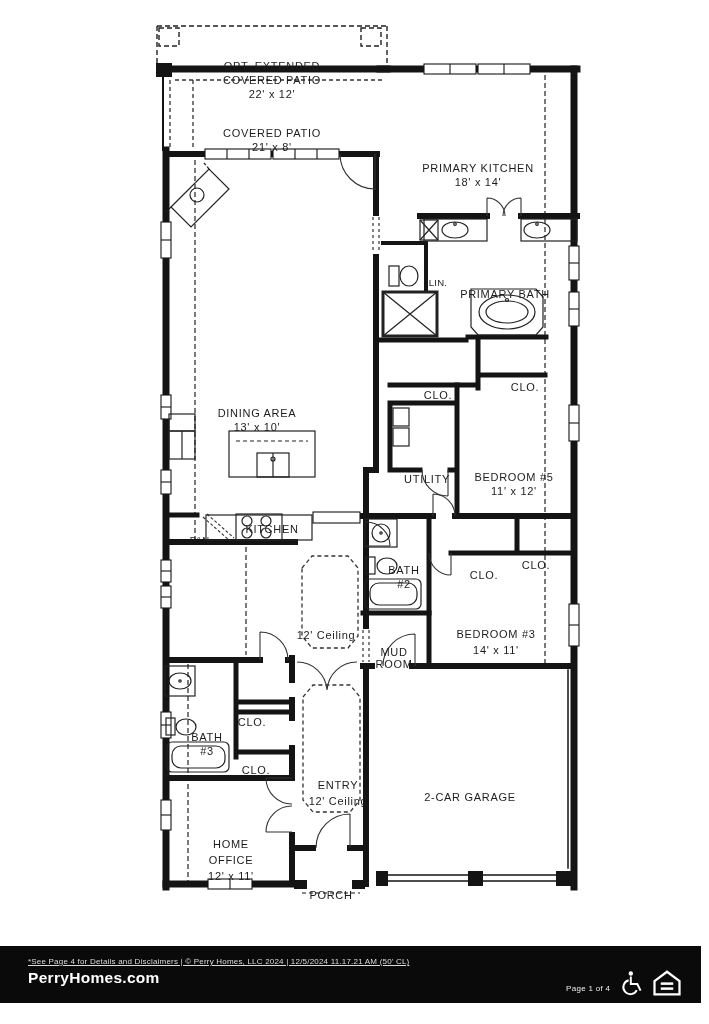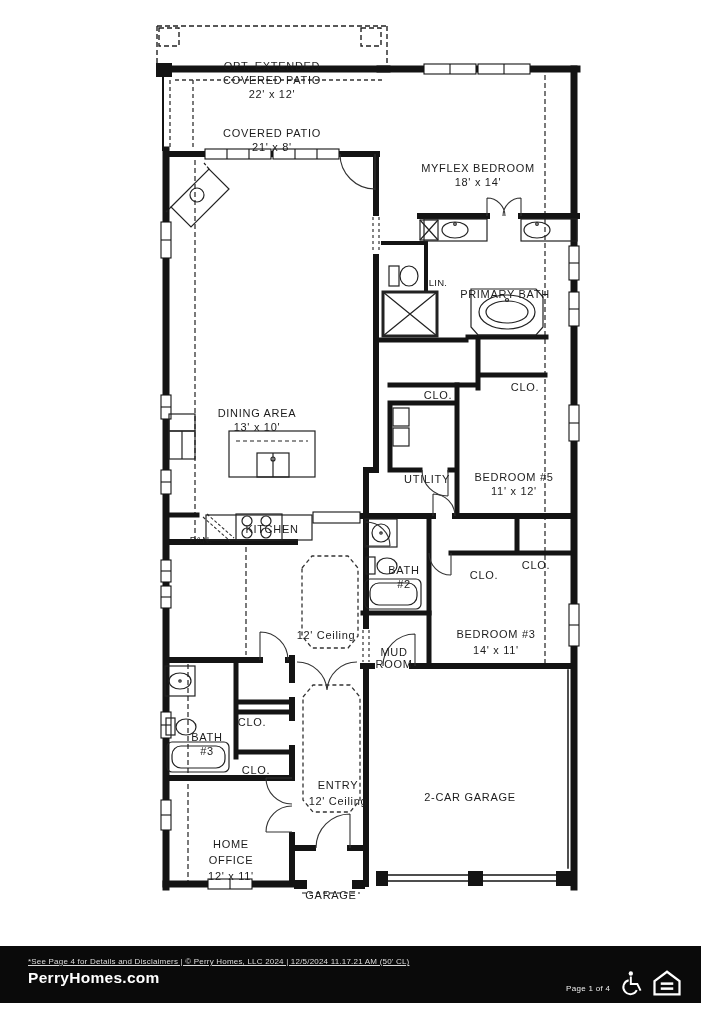--- a/index.html
+++ b/index.html
@@ -301,21 +301,21 @@
 <div class="lbl" style="left:272px;top:27px">
   <div>OPT. EXTENDED</div>
   <div>COVERED PATIO</div>
   <div>22' x 12'</div>
 </div>
 <div class="lbl" style="left:272px;top:94px">
   <div>COVERED PATIO</div>
   <div>21' x 8'</div>
 </div>
 <div class="lbl" style="left:478px;top:129px">
-  <div>MYFLEX BEDROOM</div>
+  <div>PRIMARY KITCHEN</div>
   <div>18' x 14'</div>
 </div>
 <div class="lbl sm" style="left:438px;top:244px">
   <div>LIN.</div>
 </div>
 <div class="lbl" style="left:505px;top:255px">
   <div>PRIMARY BATH</div>
 </div>
 <div class="lbl" style="left:438px;top:356px">
   <div>CLO.</div>
@@ -377,21 +377,21 @@
 </div>
 <div class="lbl" style="left:470px;top:758px">
   <div>2-CAR GARAGE</div>
 </div>
 <div class="lbl lh16" style="left:231px;top:804px">
   <div>HOME</div>
   <div>OFFICE</div>
   <div>12' x 11'</div>
 </div>
 <div class="lbl" style="left:331px;top:856px">
-  <div>GARAGE</div>
+  <div>PORCH</div>
 </div>
 
 <div class="footer">
   <div class="disc">*See Page 4 for Details and Disclaimers  |  © Perry Homes, LLC 2024  |  12/5/2024 11.17.21 AM (50' CL)</div>
   <div class="brand">PerryHomes.com</div>
   <div class="page-num">Page 1 of 4</div>
   <div class="ficon" style="left:620px;top:24px">
     <svg width="26" height="26" viewBox="0 0 24 24" fill="none" stroke="#fff" stroke-width="1.8">
       <circle cx="10" cy="3.2" r="2" fill="#fff" stroke="none"></circle>
       <path d="M10,6 V13 H16 L19,19"></path>

